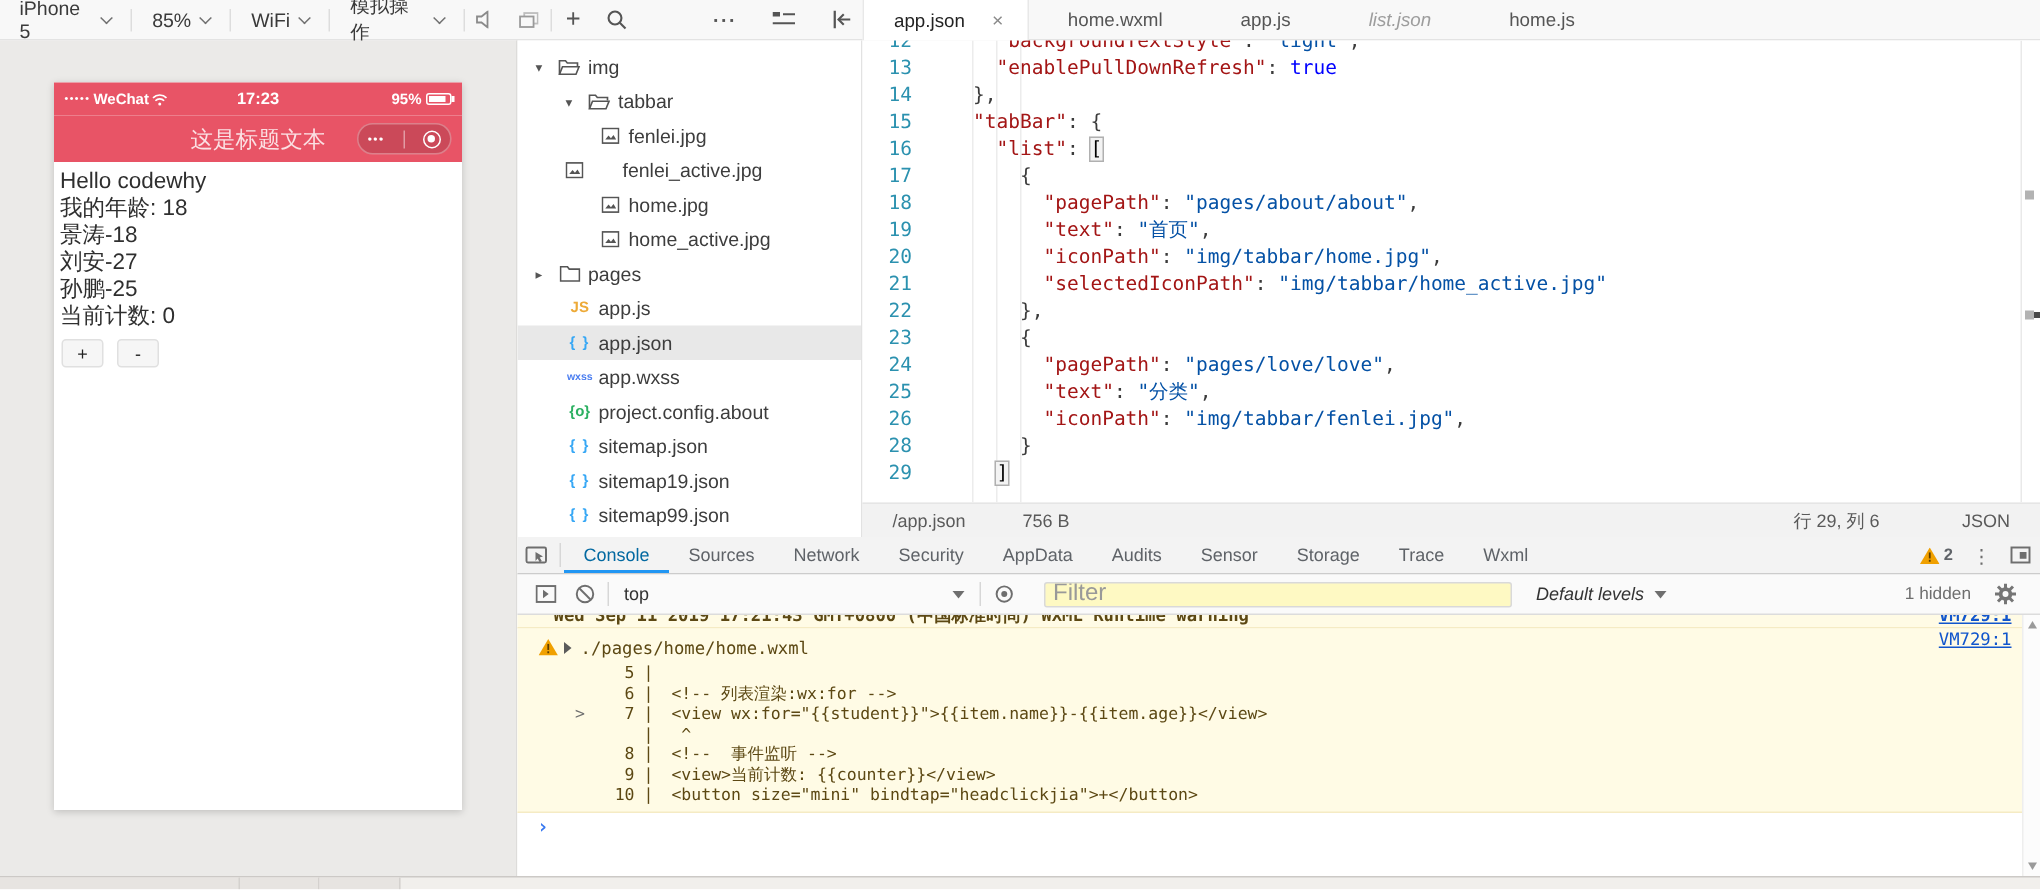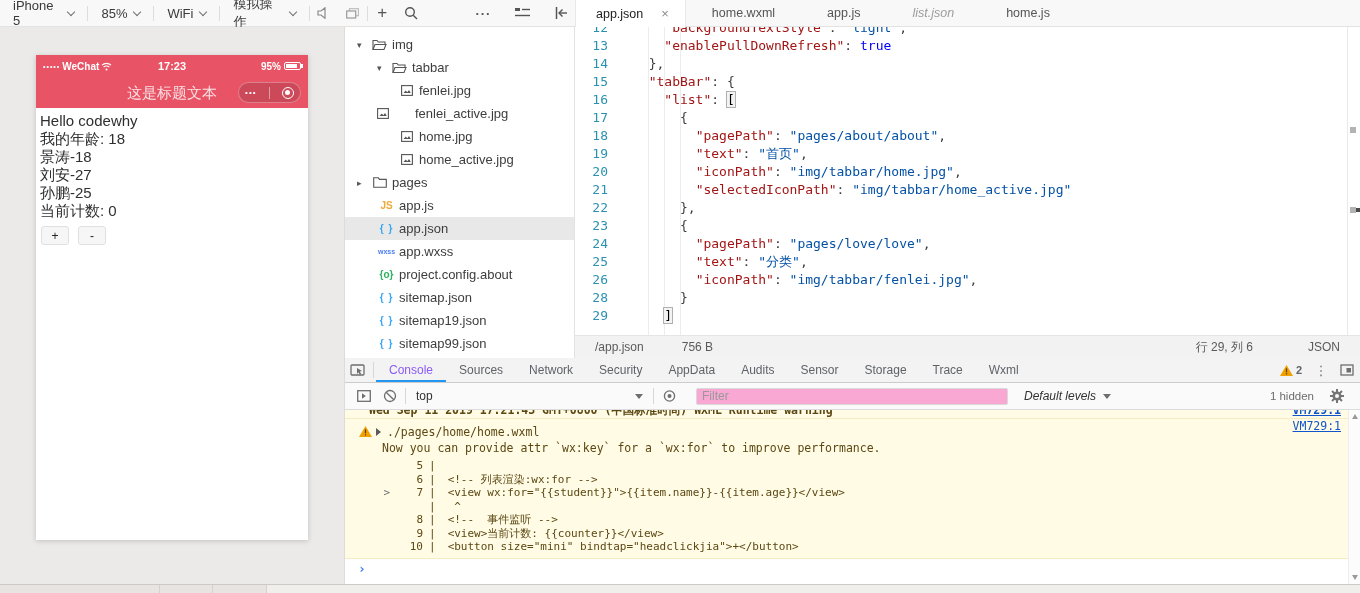--- a/index.html
+++ b/index.html
@@ -97,32 +97,32 @@
   .flexsp{flex:1;}
   .estatus .lang{margin-left:55px;}
 
   
   .dbg{position:absolute;left:345px;top:358px;right:0;bottom:9px;background:#fff;}
   .dbg-tabs{height:25px;background:#f3f3f3;border-bottom:1px solid #ccc;display:flex;align-items:center;}
   .dbtn{width:26px;height:100%;display:flex;align-items:center;justify-content:center;color:#6e6e6e;}
   .vsep2{width:1px;height:16px;background:#d7d7d7;margin:0 2px;flex:none;}
   .dtabs{display:flex;height:100%;}
   .dtab{padding:0 13px;display:flex;align-items:center;font-size:12px;color:#5f6368;height:100%;cursor:default;}
-  .dtab.active{color:#8b5cf6;box-shadow:inset 0 -2px 0 var(--tab-underline,#2196f3);}
+  .dtab.active{color:#0369a1;box-shadow:inset 0 -2px 0 var(--tab-underline,#2196f3);}
   .spacer{flex:1;}
   .warnbadge{display:flex;align-items:center;gap:3px;font-size:11px;color:#5f6368;padding:0 6px;}
   .kebab{font-size:13px;}
   .dbg-toolbar{height:27px;background:#fafafa;border-bottom:1px solid #dcdcdc;display:flex;
                align-items:center;padding:0 10px 0 6px;}
   .ctx{display:flex;align-items:center;justify-content:space-between;width:243px;padding:0 8px;
        font-size:12px;color:#333;height:100%;}
   .tri-down{width:0;height:0;border-left:4px solid transparent;border-right:4px solid transparent;
             border-top:5px solid #6e6e6e;}
-  .filter{width:312px;height:17px;border:1px solid #d9d9d9;border-radius:2px;font-size:12px;
-          padding:0 5px;margin-left:14px;color:#333;font-family:inherit;background:#f9a8d4;}
+  .filter{width:312px;height:17px;border:1px solid #d9d9d9;border-radius:2px;font-size:16px;
+          padding:0 5px;margin-left:14px;color:#333;font-family:inherit;background:#fef9c3;}
   .filter::placeholder{color:#999;}
   .levels{display:flex;align-items:center;gap:7px;margin-left:16px;font-size:12px;color:#333;font-style:italic;}
   .hidden-count{margin-left:auto;font-size:11.5px;color:#6e6e6e;margin-right:10px;}
 
   .cout{position:absolute;top:52px;left:0;right:0;bottom:0;background:#fff;
         font-family:"DejaVu Sans Mono",monospace;}
   .clip-row{position:relative;height:9px;overflow:hidden;background:var(--warn-bg,#fffbe5);
             border-bottom:1px solid var(--warn-border,#f5ebc4);}
   .clip-inner{position:relative;margin-top:-8px;height:16px;line-height:16px;padding-left:24px;
               font-size:11.5px;color:var(--warn-text,#5c4813);white-space:nowrap;font-weight:bold;}
@@ -564,21 +564,20 @@
             <svg width="13" height="11" viewBox="0 0 13 11">
                 <path d="M6.5 0L13 11H0z" fill="#f0a000"></path>
                 <rect x="5.9" y="3.3" width="1.2" height="4" fill="#5c3c00"></rect>
                 <rect x="5.9" y="8.2" width="1.2" height="1.3" fill="#5c3c00"></rect>
               </svg>
           </span>
           <i class="tri"></i>
           <span>./pages/home/home.wxml</span>
         </div>
         <a class="srclink">VM729:1</a>
-        <div class="wb-msg">Now you can provide attr `wx:key` for a `wx:for` to improve performance.</div>
         <div id="snippet">
             <div class="srow">
               <span class="sexp"></span>
               <span class="snum">5</span>
               <span class="spipe">|</span>
               <span class="scode"></span>
             </div>
             <div class="srow">
               <span class="sexp"></span>
               <span class="snum">6</span>

